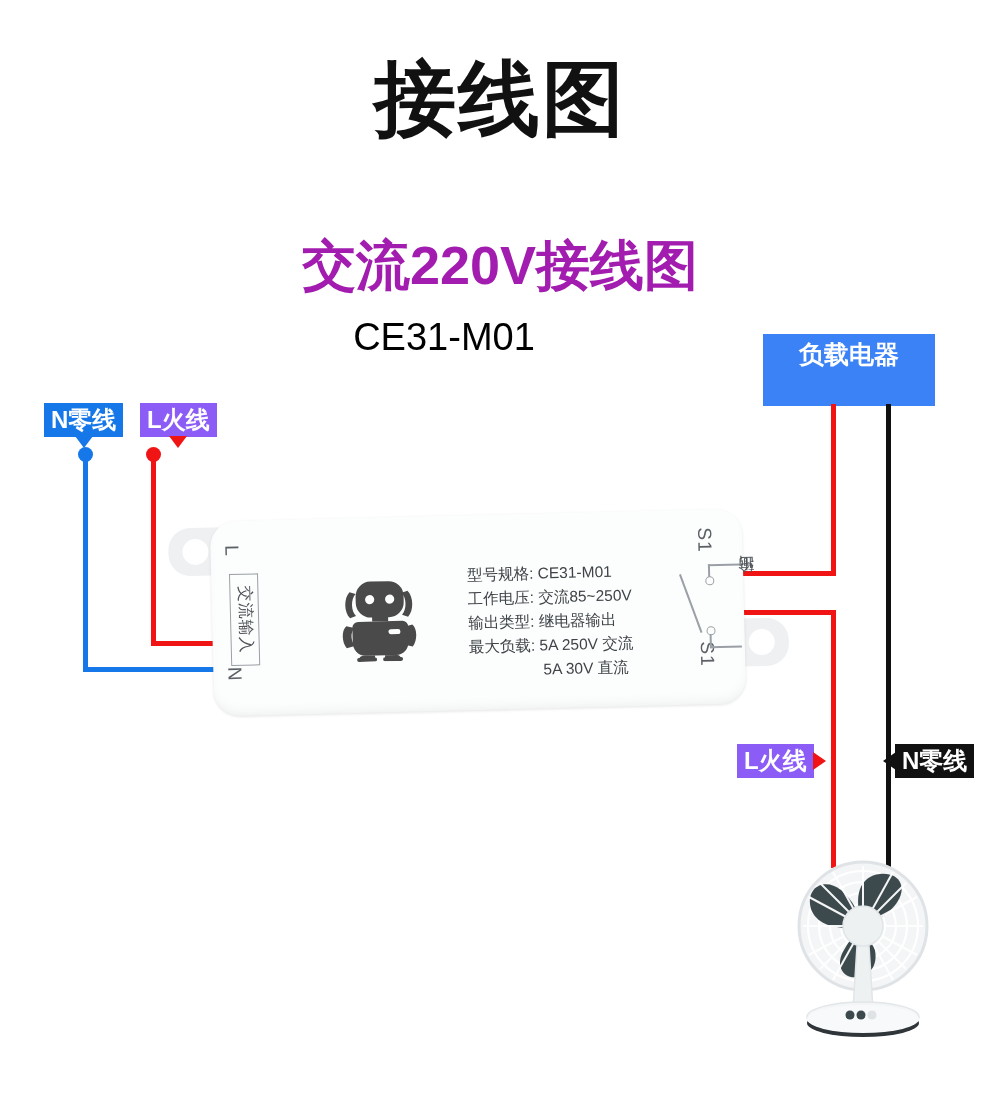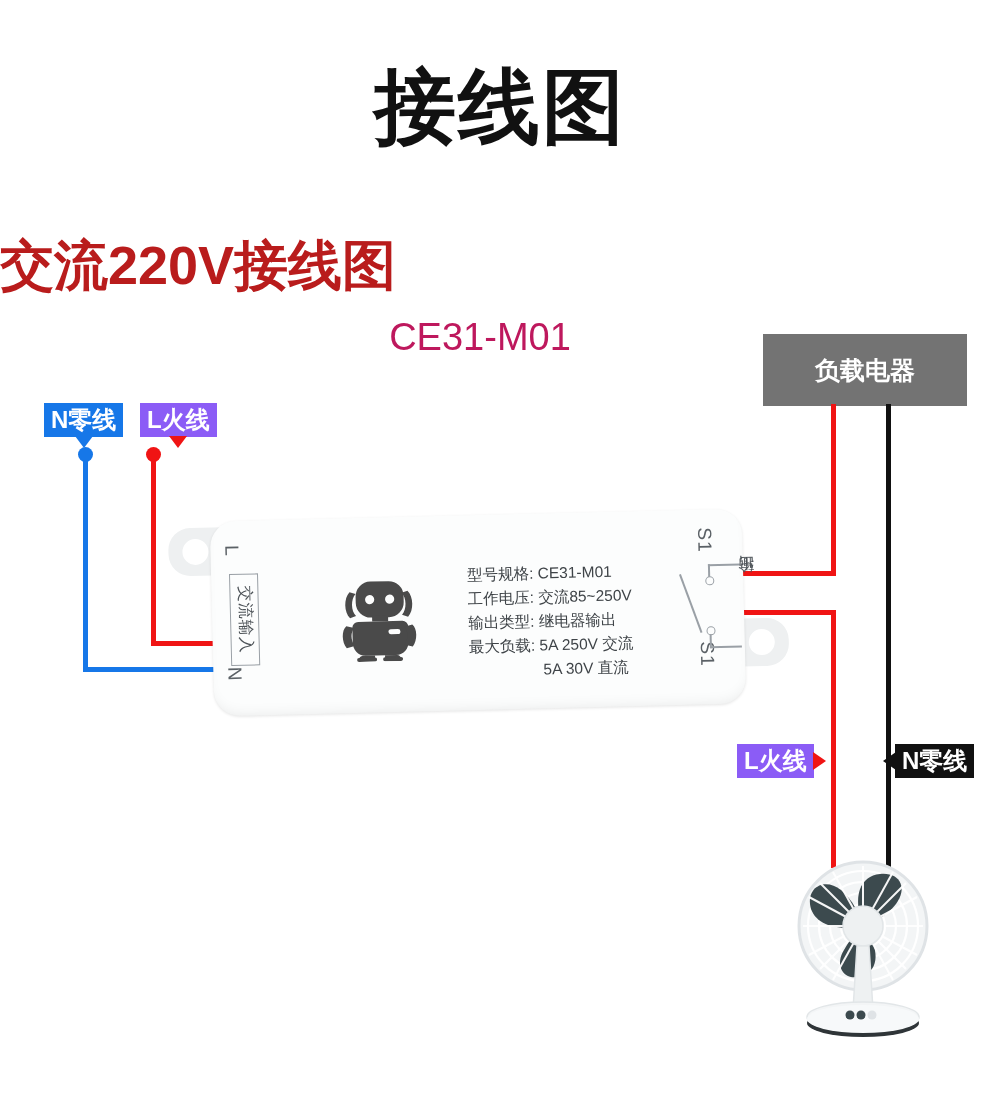--- a/index.html
+++ b/index.html
@@ -24,43 +24,42 @@
     position: absolute;
     left: 0;
     top: 58px;
     width: 1000px;
     text-align: center;
     font-size: 82px;
     font-weight: bold;
     letter-spacing: 2px;
     line-height: 1;
     color: #111111;
-    margin-top: 8px;
   }
   .sub-title {
     position: absolute;
     left: 0;
     top: 238px;
     width: 1000px;
+    text-align: center;
     font-size: 54px;
     font-weight: bold;
     line-height: 1;
-    color: #b91c1c;
+    color: #a21caf;
   }
   .model-title {
     position: absolute;
     left: 0;
     top: 318px;
     width: 888px;
     text-align: center;
     font-size: 38px;
     font-weight: normal;
     line-height: 1;
-    color: #be185d;
-    margin-left: 36px;
+    color: #000000;
   }
 
   
   .wire {
     position: absolute;
   }
   .wire-h { height: 5px; }
   .wire-v { width: 5px; }
   .w-red   { background: #f01414; }
   .w-blue  { background: #1677e8; }
@@ -123,29 +122,29 @@
     border-top: 9px solid transparent;
     border-bottom: 9px solid transparent;
     border-right: 13px solid #111111;
   }
 
   
   .load-box {
     position: absolute;
     left: 763px;
     top: 334px;
-    width: 204px;
+    width: 172px;
     height: 72px;
-    background: #737373;
+    background: #3b82f6;
     color: #ffffff;
     font-size: 25px;
     font-weight: bold;
     line-height: 33px;
     text-align: center;
-    padding-top: 20px;
+    padding-top: 4px;
     box-sizing: border-box;
   }
 
   
   #device {
     position: absolute;
     left: 168px;
     top: 505px;
     width: 620px;
     height: 215px;

